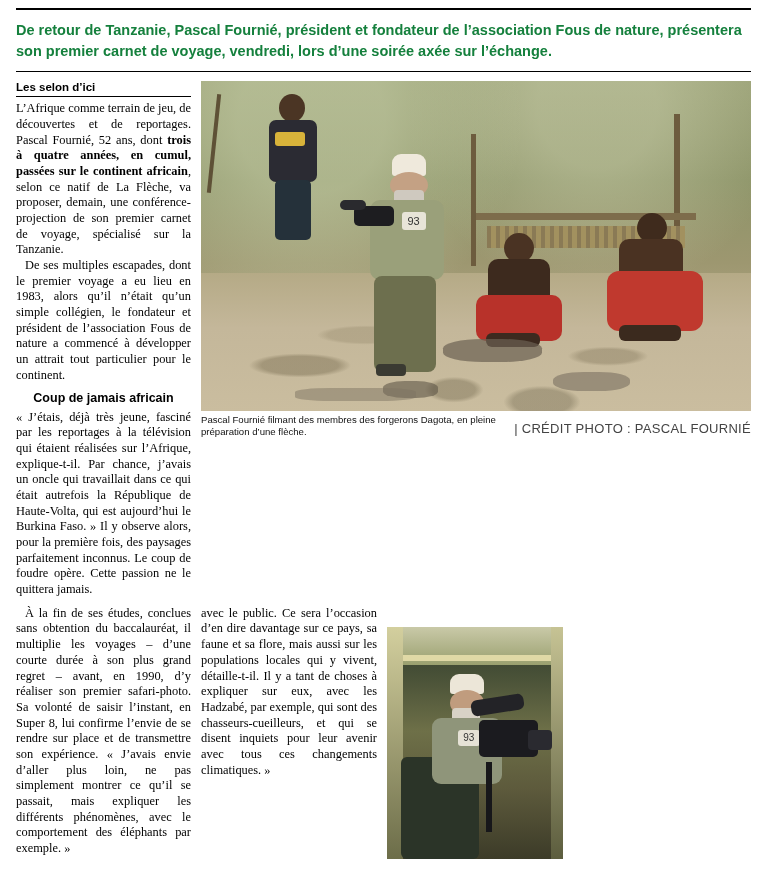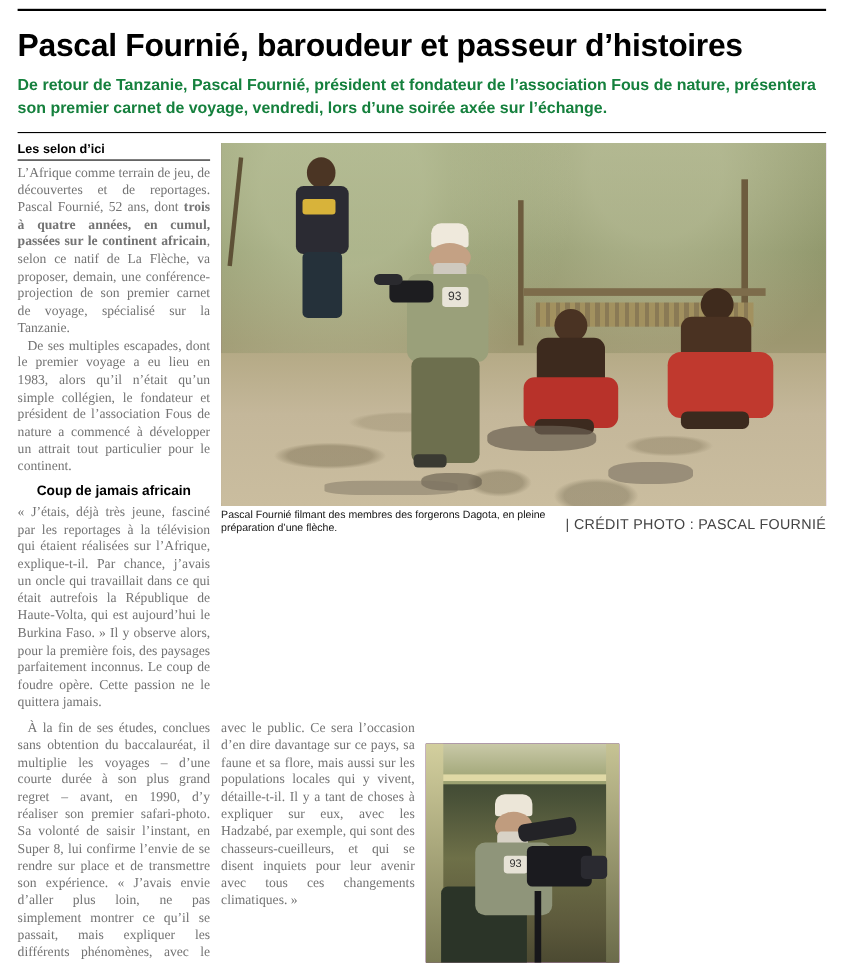--- a/index.html
+++ b/index.html
@@ -85,21 +85,21 @@
   }
   .kicker-rule {
     border-top: 1px solid #000;
     margin-bottom: 4px;
   }
   .body-text {
     font-family: "Liberation Serif", serif;
     font-size: 12.4px;
     line-height: 1.265;
     text-align: justify;
-    color: #737373;
+    color: #000000;
     hyphens: auto;
   }
   .body-text p {
     margin: 0;
     text-indent: 9px;
   }
   .body-text p.noindent {
     text-indent: 0;
   }
   .body-text b {
@@ -212,21 +212,20 @@
     background: linear-gradient(180deg, #2e3a2c 0%, #4a5238 22%, #6e7048 45%, #5d5a3c 70%, #3c3b28 100%);
   }
 </style>
 </head>
 <body>
 
 <div class="page">
 
   <div class="rule-thick"></div>
 
-  <div class="headline">Pascal Fournié, baroudeur et passeur d’histoires</div>
   <div class="standfirst">De retour de Tanzanie, Pascal Fournié, président et fondateur de l’association Fous de nature, présentera son premier carnet de voyage, vendredi, lors d’une soirée axée sur l’échange.</div>
   <div class="rule-thin"></div>
 
   <div class="top-section">
 
     <div class="col-narrow">
       <div class="kicker">Les selon d’ici</div>
       <div class="kicker-rule"></div>
       <div class="body-text">
         <p class="noindent">

